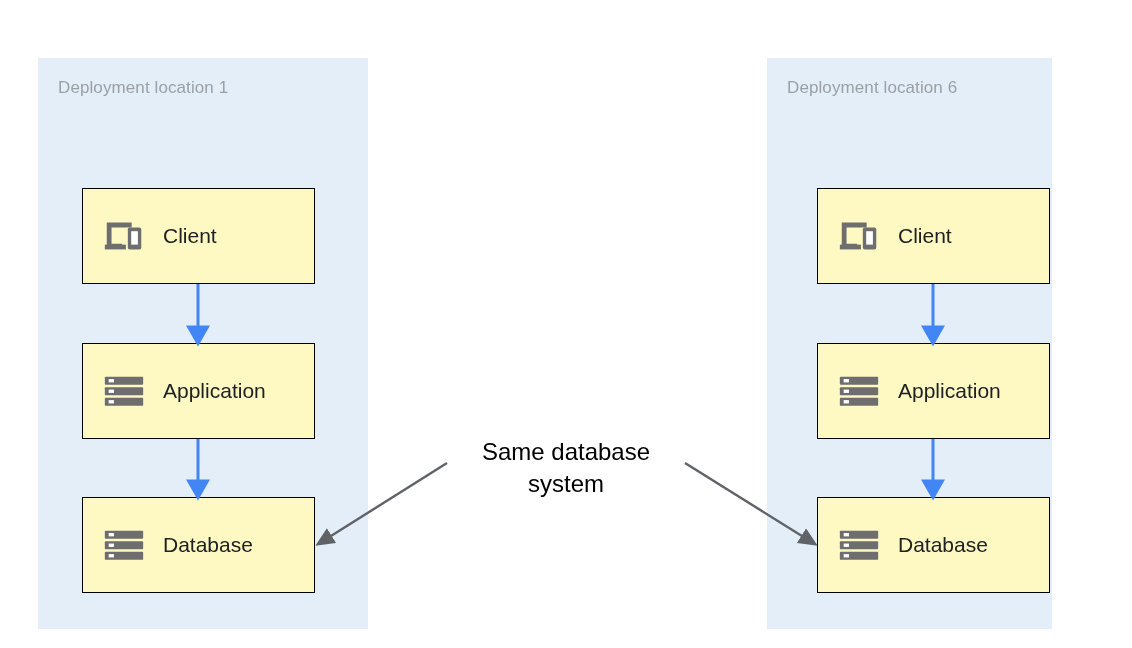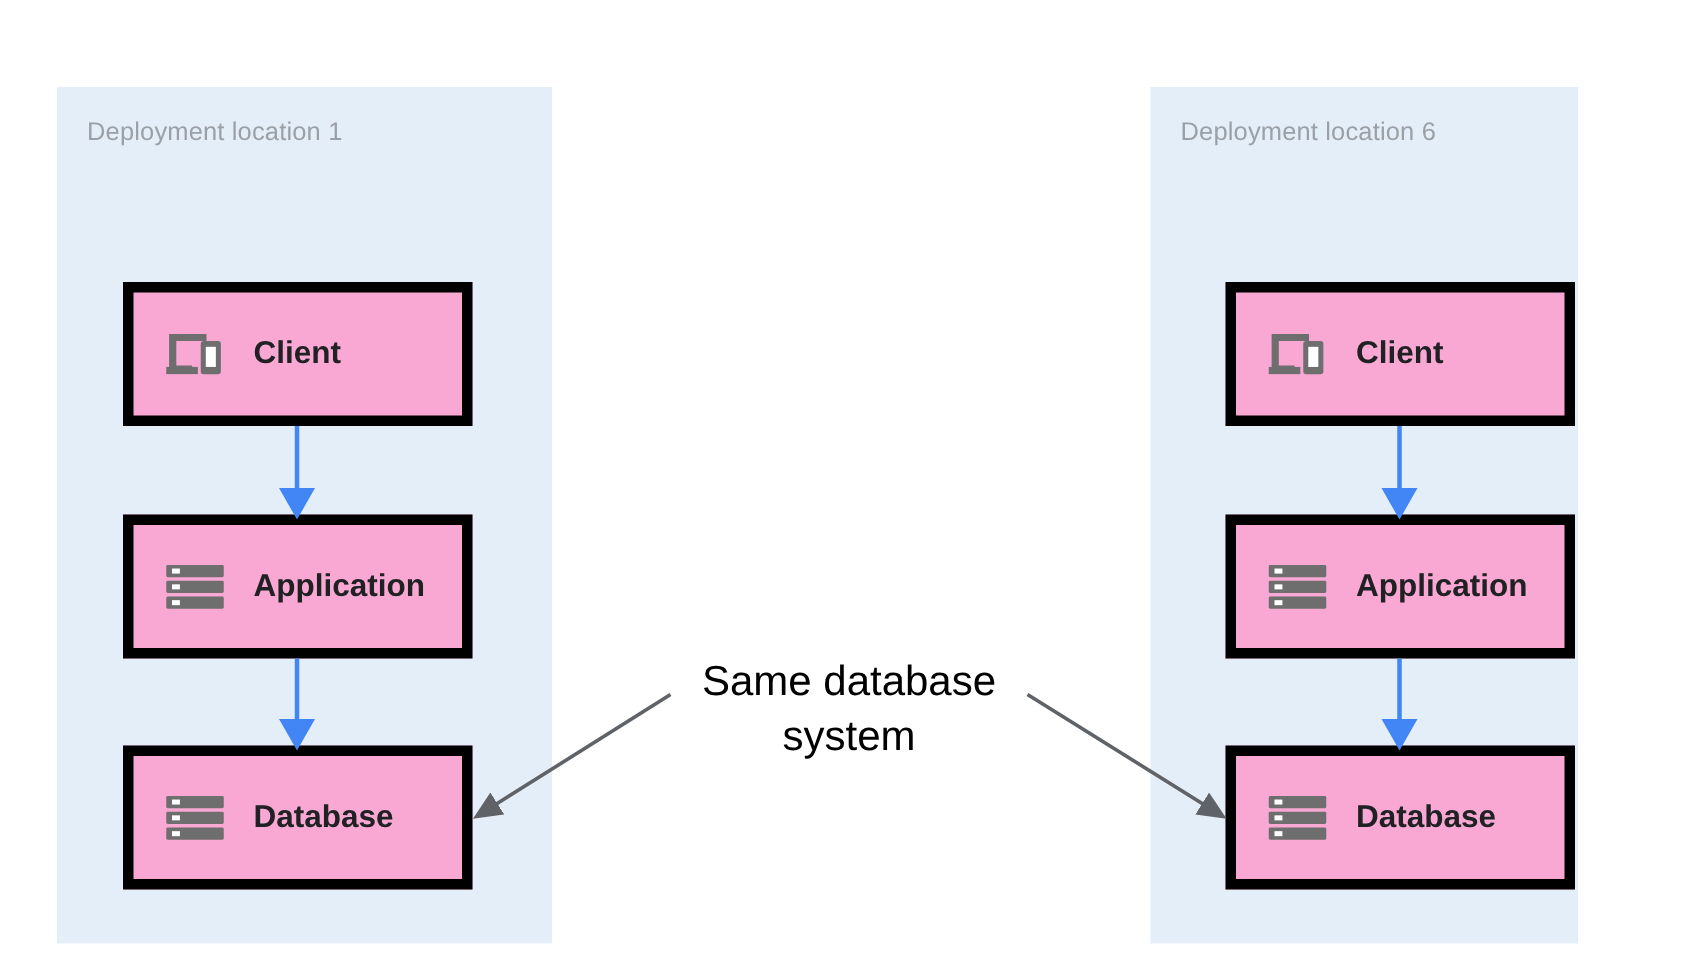--- a/index.html
+++ b/index.html
@@ -32,27 +32,26 @@
     top: 20px;
     font-size: 17px;
     color: #9aa0a6;
     letter-spacing: 0.1px;
     white-space: nowrap;
   }
 
   
   .node {
     position: absolute;
-    background: #f9a8d4;
-    border: 7px solid #000000;
+    background: #fef9c3;
+    border: 1px solid #000000;
     box-sizing: border-box;
     display: flex;
     align-items: center;
     padding-left: 18px;
-    font-weight: bold;
   }
   .node .glyph {
     flex: 0 0 auto;
     width: 46px;
     height: 46px;
     display: block;
   }
   .node .node-label {
     margin-left: 16px;
     font-size: 21px;
@@ -67,21 +66,21 @@
     top: 0;
     width: 1132px;
     height: 648px;
     pointer-events: none;
   }
 
   
   .annotation {
     position: absolute;
     text-align: center;
-    font-size: 28px;
+    font-size: 24px;
     line-height: 1.32;
     color: #000000;
     white-space: pre-line;
   }
 </style>
 </head>
 <body>
 
 <div id="canvas">
 

